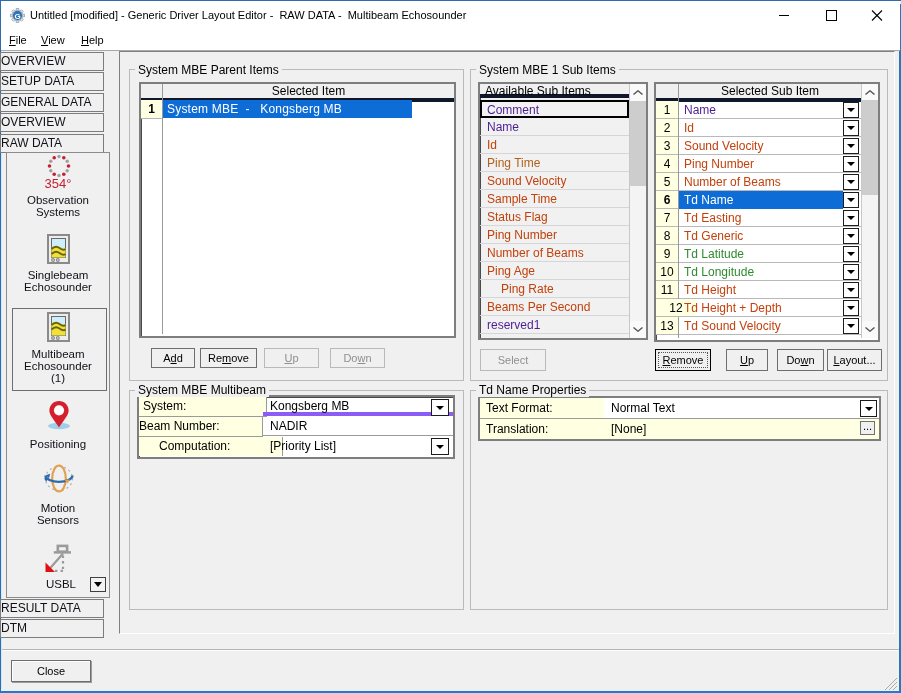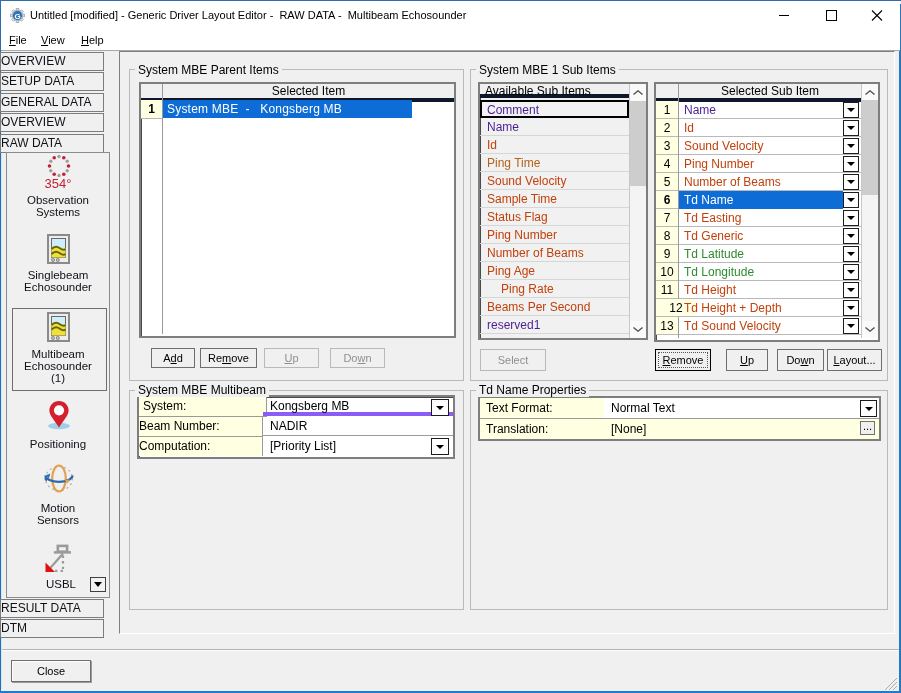--- a/index.html
+++ b/index.html
@@ -202,21 +202,21 @@
 <div class="abs btn lbtn" style="left:200px;width:55px">Re<u>m</u>ove</div>
 <div class="abs btn lbtn dis" style="left:264px;width:53px"><u>U</u>p</div>
 <div class="abs btn lbtn dis" style="left:330px;width:53px">Do<u>w</u>n</div>
 
 <div class="abs tbl" style="left:137px;top:395px;width:314px;height:60px"></div>
 <div id="lprops" class="abs">
  <div class="abs ycell" style="left:139px;top:397px;width:123px;height:19px;line-height:19px;padding-left:4px;border-right:1px solid #9a9a9a;border-bottom:1px solid #9a9a9a;box-sizing:content-box">System:</div>
  <div class="abs" style="left:263px;top:397px;width:190px;height:19px;line-height:19px;padding-left:7px;border-bottom:4px solid #8b5cf6;box-sizing:border-box">Kongsberg MB</div>
  <div class="abs ycell" style="left:139px;top:417px;width:123px;height:19px;line-height:19px;border-right:1px solid #9a9a9a;border-bottom:1px solid #9a9a9a">Beam Number:</div>
  <div class="abs" style="left:263px;top:417px;width:190px;height:19px;line-height:19px;padding-left:7px;border-bottom:1px solid #9a9a9a;box-sizing:border-box">NADIR</div>
- <div class="abs ycell" style="left:139px;top:437px;width:123px;height:19px;line-height:19px;padding-left:0;border-right:1px solid #9a9a9a">Computation:</div>
+ <div class="abs ycell" style="left:139px;top:437px;width:123px;height:19px;line-height:19px;padding-left:20px;border-right:1px solid #9a9a9a">Computation:</div>
  <div class="abs" style="left:263px;top:437px;width:190px;height:19px;line-height:19px;padding-left:7px;box-sizing:border-box">[Priority List]</div>
  <div class="abs cmb" style="left:431px;top:399px;width:16px;height:15px">
       <i></i>
     </div>
  <div class="abs cmb" style="left:431px;top:438px;width:16px;height:15px">
       <i></i>
     </div>
 </div>
 
 <div class="abs tbl" style="left:478px;top:82px;width:166px;height:254px;background:#f1f1f1"></div>

